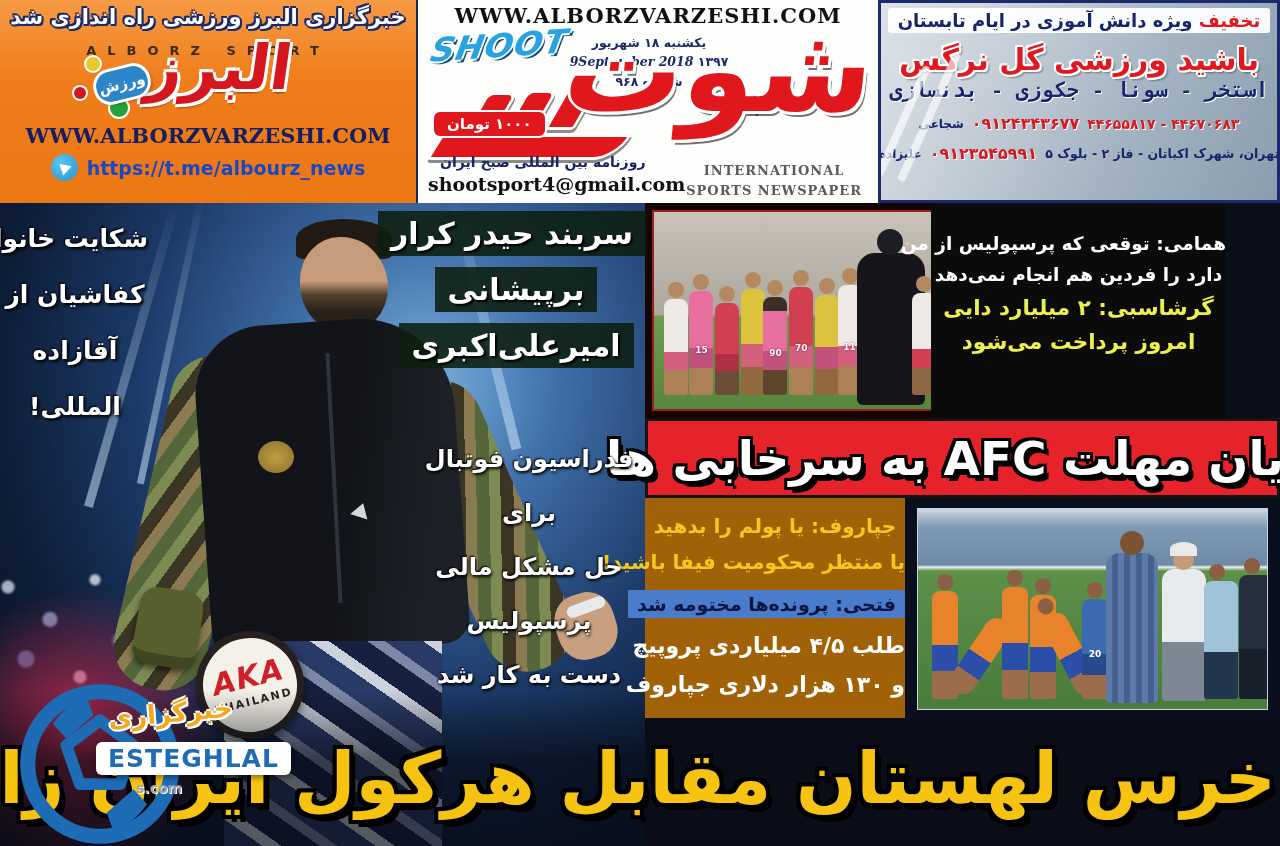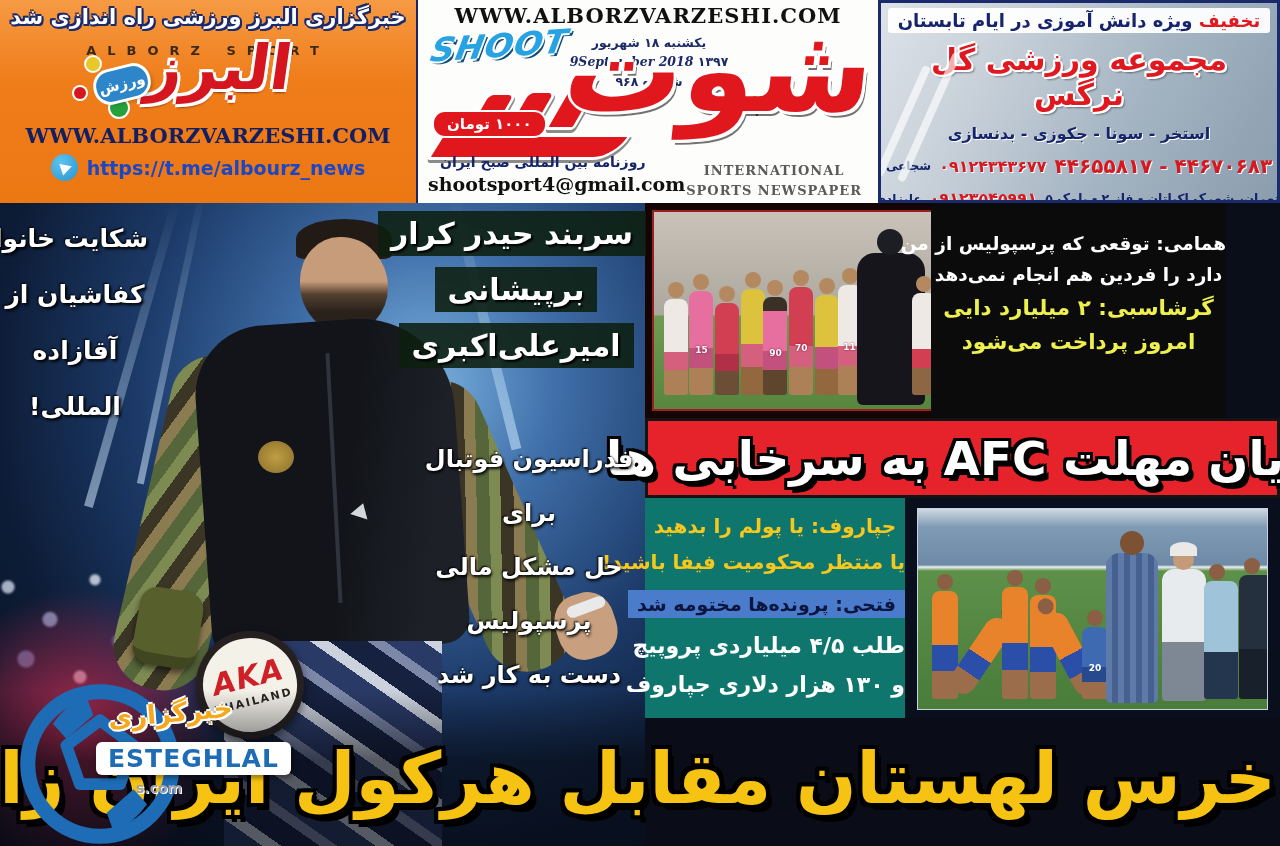--- a/index.html
+++ b/index.html
@@ -84,21 +84,21 @@
   .tooth.t1 { left:58px;  top:92px; }
   .tooth.t2 { left:98px;  top:90px; }
   .tooth.t3 { left:138px; top:88px; }
   .swoosh {
     position:absolute; left:16px; top:134px; width:190px; height:26px; background:#e1171e;
     border:3px solid #fff; border-radius:4px 4px 50px 8px; transform:skewX(-32deg);
     box-shadow:2px 3px 0 rgba(0,0,0,.45);
   }
   .hc-price {
     position:absolute; left:16px; top:112px; direction:rtl;
-    background:#e1171e; color:#fff; border-radius:11px; padding:3px 13px;
+    background:#e1171e; color:#fff; border-radius:6px; padding:3px 13px;
     font-size:15px; font-weight:bold; box-shadow:0 0 0 2px #fff;
   }
   .hc-sub-fa { position:absolute; left:22px; top:154px; direction:rtl; color:#15246b; font-weight:bold; font-size:14px; }
   .hc-email  { position:absolute; left:10px; top:173px; font-family:"DejaVu Serif", serif; font-weight:bold; font-size:19px; color:#101010; }
   .hc-sub-en {
     position:absolute; right:16px; top:161px; text-align:center; color:#5a5a5a;
     font-family:"DejaVu Serif", serif; font-size:13px; letter-spacing:1px; line-height:1.55; font-weight:bold;
   }
 
   .hdr-right {
@@ -114,28 +114,29 @@
     text-align:center; direction:rtl; font-size:18px; font-weight:bold; padding:2px 0;
   }
   .ad-red  { color:#e0181f; }
   .ad-navy { color:#15246b; }
   .ad-title {
     margin-top:9px; text-align:center; direction:rtl;
     font-size:30px; font-weight:bold; color:#e0181f;
     text-shadow:-2px 0 #fff,2px 0 #fff,0 -2px #fff,0 2px #fff,2px 2px #fff,-2px -2px #fff,3px 3px 2px rgba(0,0,0,.4);
   }
   .ad-services {
-    margin-top:12px; text-align:center; direction:rtl;
-    font-size:16px; font-weight:bold; color:#16256b;
+    margin-top:1px; text-align:center; direction:rtl;
+    font-size:21px; font-weight:bold; color:#16256b;
     text-shadow:1px 1px 0 #fff;
+    font-family:Liberation Mono, monospace;
   }
   .ad-row {
     margin-top:11px; display:flex; direction:rtl; justify-content:center; align-items:center; gap:8px; white-space:nowrap;
   }
-  .ad-phones { color:#d61920; font-size:20px; font-weight:bold; text-shadow:1px 1px 0 #fff; }
+  .ad-phones { color:#d61920; font-size:14px; font-weight:bold; text-shadow:1px 1px 0 #fff; }
   .ad-mobile { color:#d61920; font-size:16px; font-weight:bold; text-shadow:1px 1px 0 #fff; }
   .ad-name   { color:#15246b; font-size:12px; font-weight:bold; }
   .ad-addr   { color:#15246b; font-size:12.5px; font-weight:bold; }
 
   
   .photo-main {
     position:absolute; left:0; top:203px; width:645px; height:643px; overflow:hidden;
     background:radial-gradient(ellipse at 66% 28%, #79b0de 0%, #3f6ea8 22%, #1c3a68 48%, #0d1c36 72%, #070d1c 100%);
   }
   .beam { position:absolute; background:linear-gradient(rgba(200,230,255,0), rgba(210,235,255,.55)); }
@@ -267,21 +268,21 @@
     display:flex; align-items:center; justify-content:center;
   }
   .afc-text {
     color:#fff; font-size:47px; font-weight:bold; direction:rtl; white-space:nowrap;
     text-shadow:-3px 0 #000,3px 0 #000,0 -3px #000,0 3px #000,3px 3px #000,-3px -3px #000,-3px 3px #000,3px -3px #000,5px 6px 0 #000;
   }
 
   
   .story-mid {
     position:absolute; left:645px; top:498px; width:260px; height:222px;
-    background:#0f766e; text-align:center; direction:rtl; padding-top:10px;
+    background:#a16207; text-align:center; direction:rtl; padding-top:10px;
   }
   .sm-yellow { color:#f6c71d; font-size:20px; font-weight:bold; line-height:1.8; white-space:nowrap; }
   .sm-bluebox {
     display:inline-block; background:#4a7ccb; color:#0c1640; font-size:19px; font-weight:bold;
     padding:3px 9px; margin:10px 0 9px; white-space:nowrap;
   }
   .sm-white { color:#fff; font-size:22px; font-weight:bold; line-height:1.75; white-space:nowrap; }
 
   
   .photo-orange {
@@ -300,21 +301,21 @@
   .ofig .num {
     position:absolute; left:0; right:0; top:50%; text-align:center;
     color:#fff; font-size:9px; font-weight:bold;
   }
   .orangekit { background:linear-gradient(#e8832c 0 50%, #2b4ea8 50% 74%, #9c6d4a 74% 100%); }
   .po-img .o1 { left:4%;  height:108px; }
   .po-img .o2 { left:14%; height:86px; transform:rotate(34deg); border-radius:14px; }
   .po-img .o3 { left:24%; height:112px; }
   .po-img .o4 { left:32%; height:104px; }
   .po-img .o5 { left:40%; height:90px; transform:rotate(-28deg); border-radius:14px; }
-  .po-img .oblue { left:47%; height:72px; background:linear-gradient(#3d6ab0 0 55%,#274a8e 55% 76%,#9c6d4a 76% 100%); }
+  .po-img .oblue { left:47%; height:100px; background:linear-gradient(#3d6ab0 0 55%,#274a8e 55% 76%,#9c6d4a 76% 100%); }
   .po-img .plaid {
     position:absolute; left:54%; bottom:6px; width:52px; height:150px; border-radius:14px 14px 5px 5px;
     background:repeating-linear-gradient(90deg,#5e7aa8 0 6px,#46618f 6px 12px);
   }
   .po-img .plaid::before { content:""; position:absolute; top:-22px; left:14px; width:24px; height:24px; border-radius:50%; background:#7c5233; }
   .po-img .coach {
     position:absolute; left:70%; bottom:8px; width:44px; height:132px; border-radius:12px 12px 4px 4px;
     background:linear-gradient(#e7ebee 0 55%, #7d8894 55% 100%);
   }
   .po-img .coach::before { content:""; position:absolute; top:-20px; left:11px; width:21px; height:21px; border-radius:50%; background:#c49a78; }
@@ -391,21 +392,21 @@
     </div>
   </div>
 
   <div class="hdr-right">
     <span class="rail r1"></span>
     <span class="rail r2"></span>
     <div class="ad-line1">
       <span class="ad-red">تخفیف</span>
       <span class="ad-navy">ویژه دانش آموزی در ایام تابستان</span>
     </div>
-    <div class="ad-title">مجموعه ورزشی گل نرگس</div>
+    <div class="ad-title">باشید ورزشی گل نرگس</div>
     <div class="ad-services">استخر - سونا - جکوزی - بدنسازی</div>
     <div class="ad-row">
       <span class="ad-phones">۴۴۶۷۰۶۸۳ - ۴۴۶۵۵۸۱۷</span>
       <span class="ad-mobile">۰۹۱۲۴۳۴۳۶۷۷</span>
       <span class="ad-name">شجاعی</span>
     </div>
     <div class="ad-row">
       <span class="ad-addr">تهران، شهرک اکباتان - فاز ۲ - بلوک ۵</span>
       <span class="ad-mobile">۰۹۱۲۳۵۴۵۹۹۱</span>
       <span class="ad-name">علیزاده</span>

